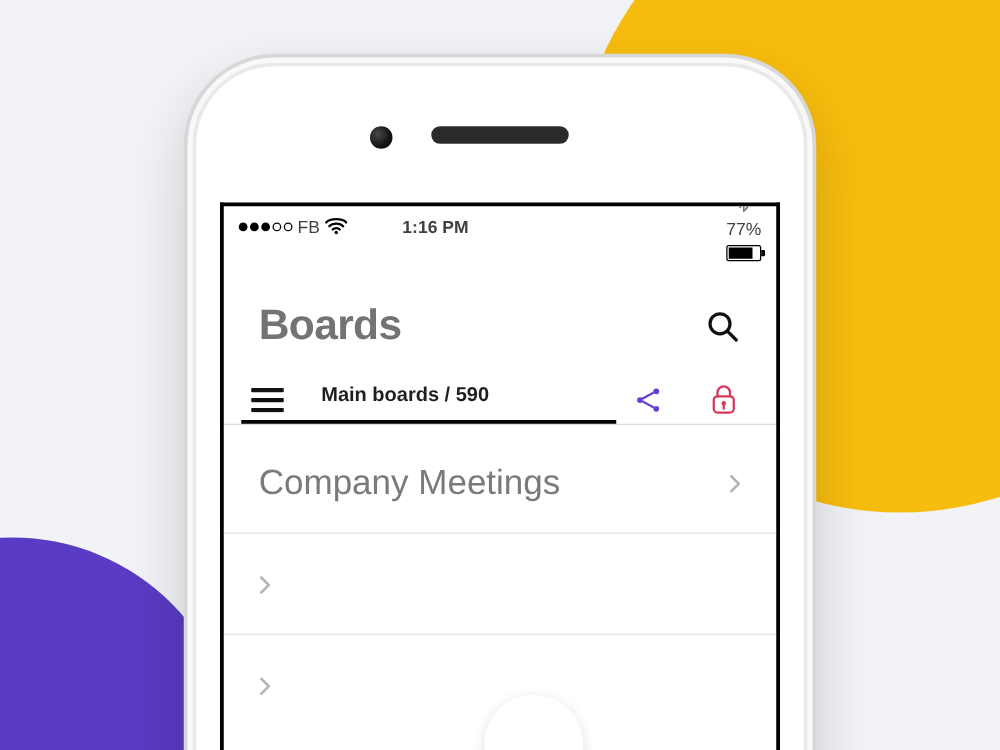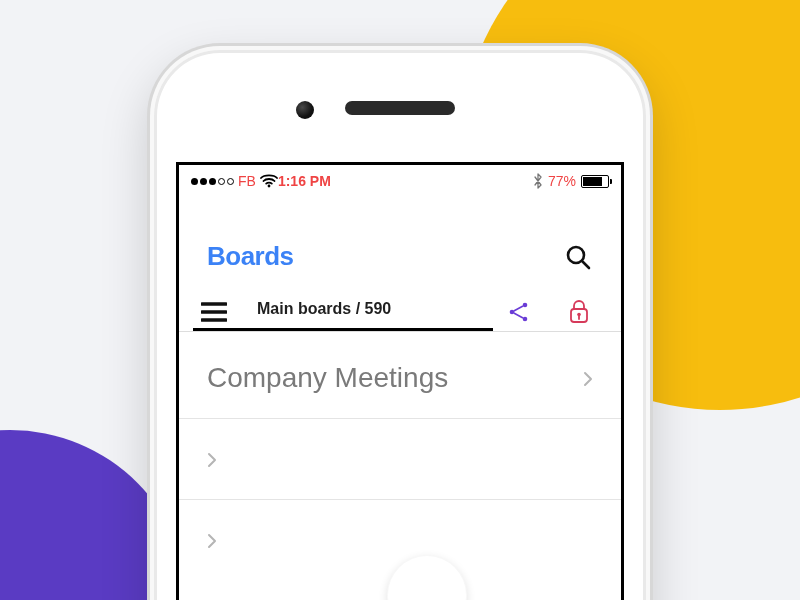--- a/index.html
+++ b/index.html
@@ -59,46 +59,46 @@
     background:#fff;
     border:3px solid #000;
     border-bottom:none;
     overflow:hidden;
   }
   
   .status-bar {
     height:32px;
     display:flex; align-items:center;
     padding:0 12px;
-    font-size:14px; font-weight:500; color:#ef4444;
+    font-size:14px; font-weight:500; color:#404040;gap:44px;
   }
   .status-left { display:flex; align-items:center; gap:4px; }
   .status-center { flex:1; text-align:left; font-weight:600; }
-  .status-right { display:flex; align-items:center; gap:5px; }
+  .status-right { display:flex; align-items:center; gap:5px;flex-direction:column; }
   .signal-dots { display:flex; gap:2px; align-items:center; }
   .sd { width:7px; height:7px; border-radius:50%; }
   .sd.filled { background:#000; }
   .sd.empty { border:1px solid #000; background:#fff; }
   .wifi-icon, .bt-icon { display:inline-flex; }
   .battery {
     width:28px; height:13px; border:1.5px solid #000; border-radius:2px;
     position:relative; display:inline-block;
   }
   .battery::after {
     content:""; position:absolute; right:-4px; top:3px;
     width:2.5px; height:5px; background:#000; border-radius:0 1px 1px 0;
   }
   .battery .level { position:absolute; left:1px; top:1px; bottom:1px; width:74%; background:#000; }
   
   .page-header {
     display:flex; align-items:center; justify-content:space-between;
     padding:44px 28px 24px 28px;
   }
   .page-title {
-    font-size:26px; font-weight:800; color:#3b82f6; letter-spacing:-0.5px;
+    font-size:34px; font-weight:800; color:#737373; letter-spacing:-0.5px;
   }
   .search-btn { width:30px; height:30px; display:flex; align-items:center; justify-content:center; }
   
   .tab-row {
     display:flex; align-items:center;
     padding:0 28px 0 20px;
     gap:12px;
   }
   .hamburger { width:30px; height:30px; display:flex; align-items:center; justify-content:center; }
   .tab-label-wrap {

